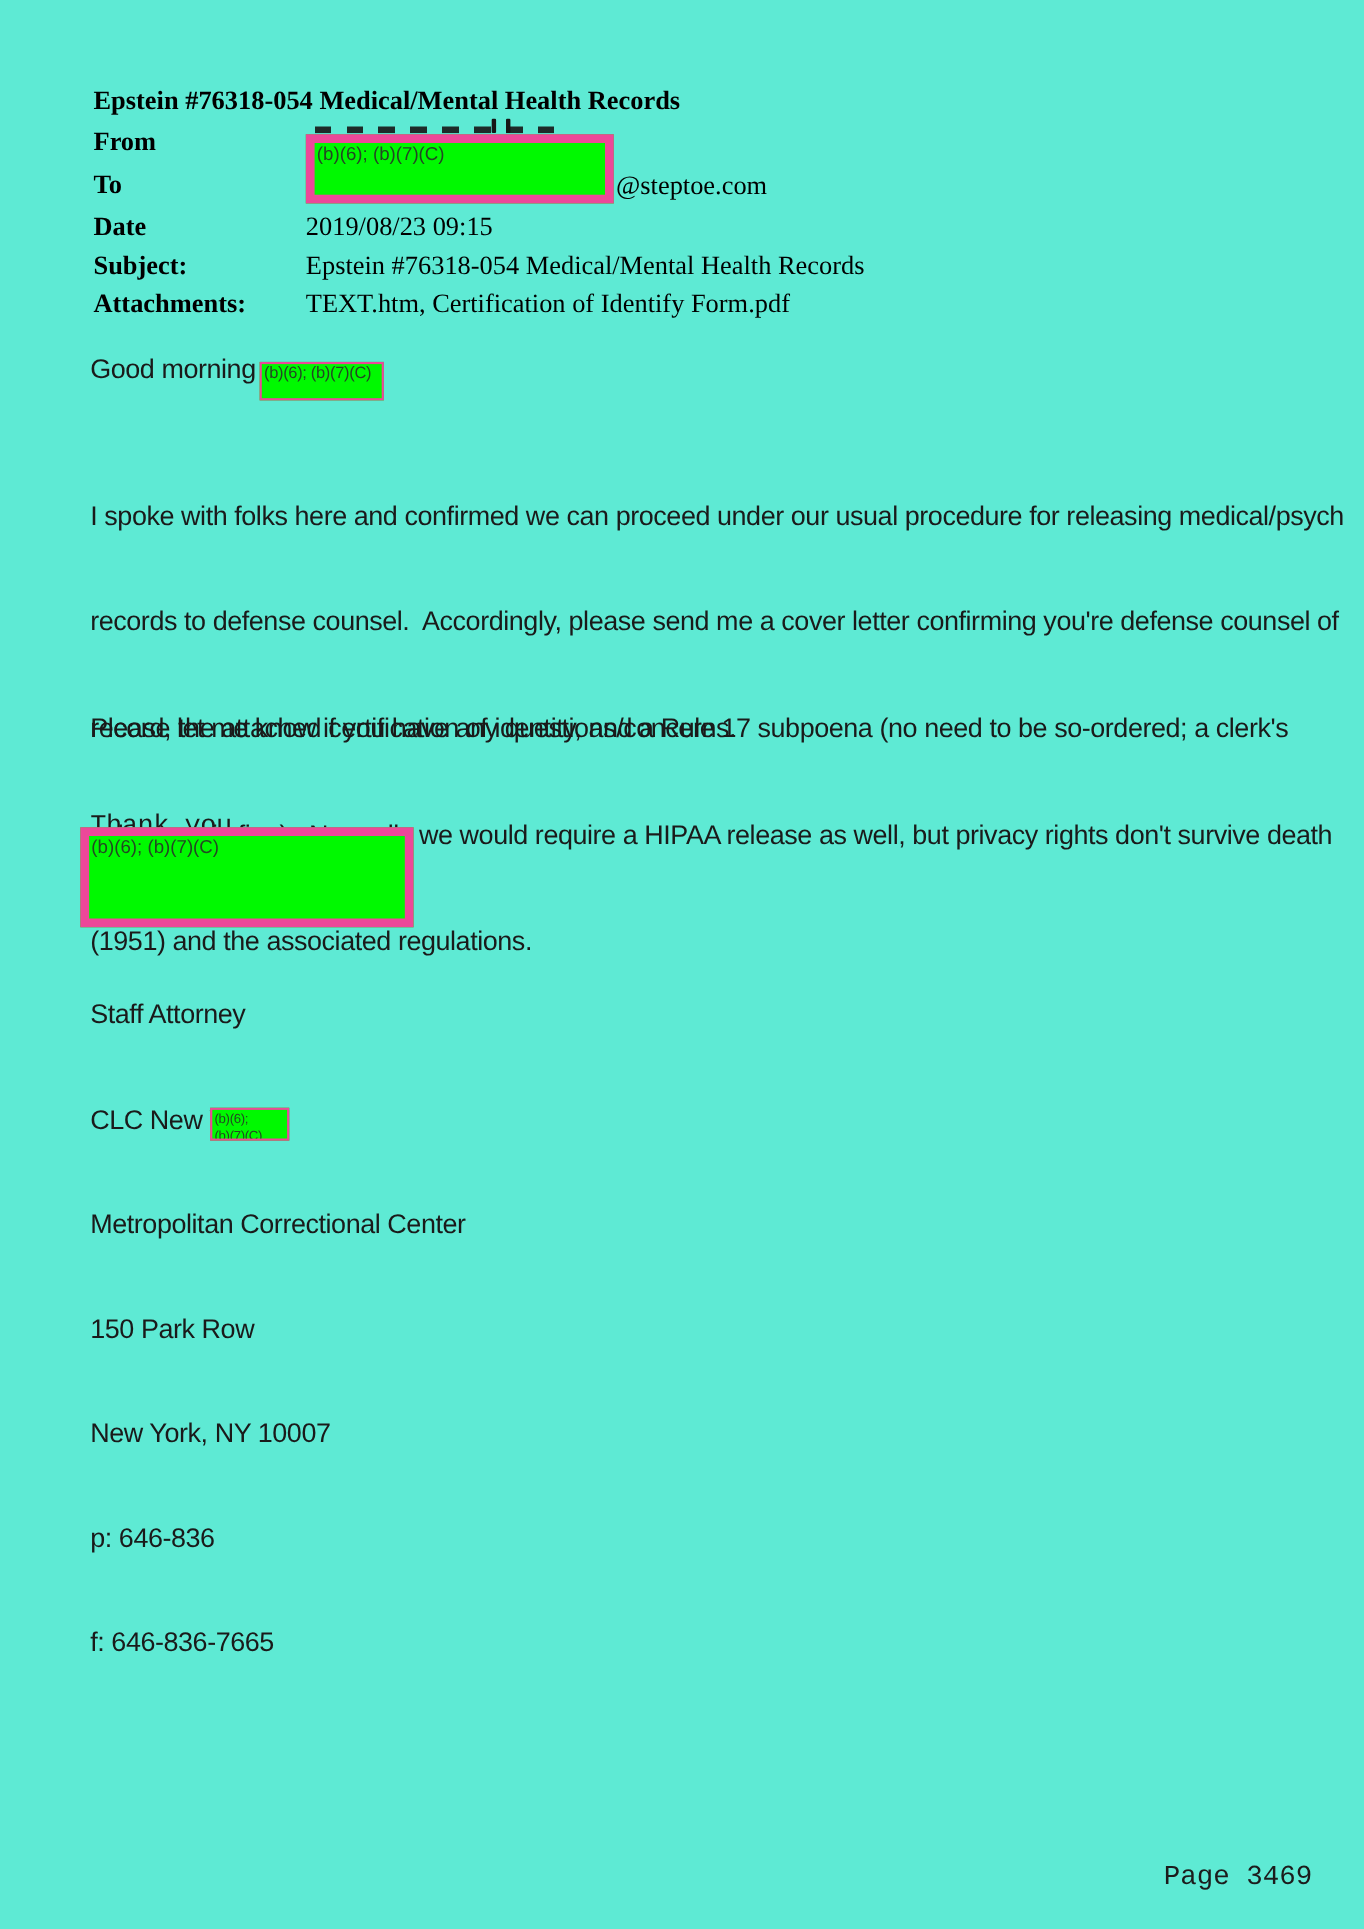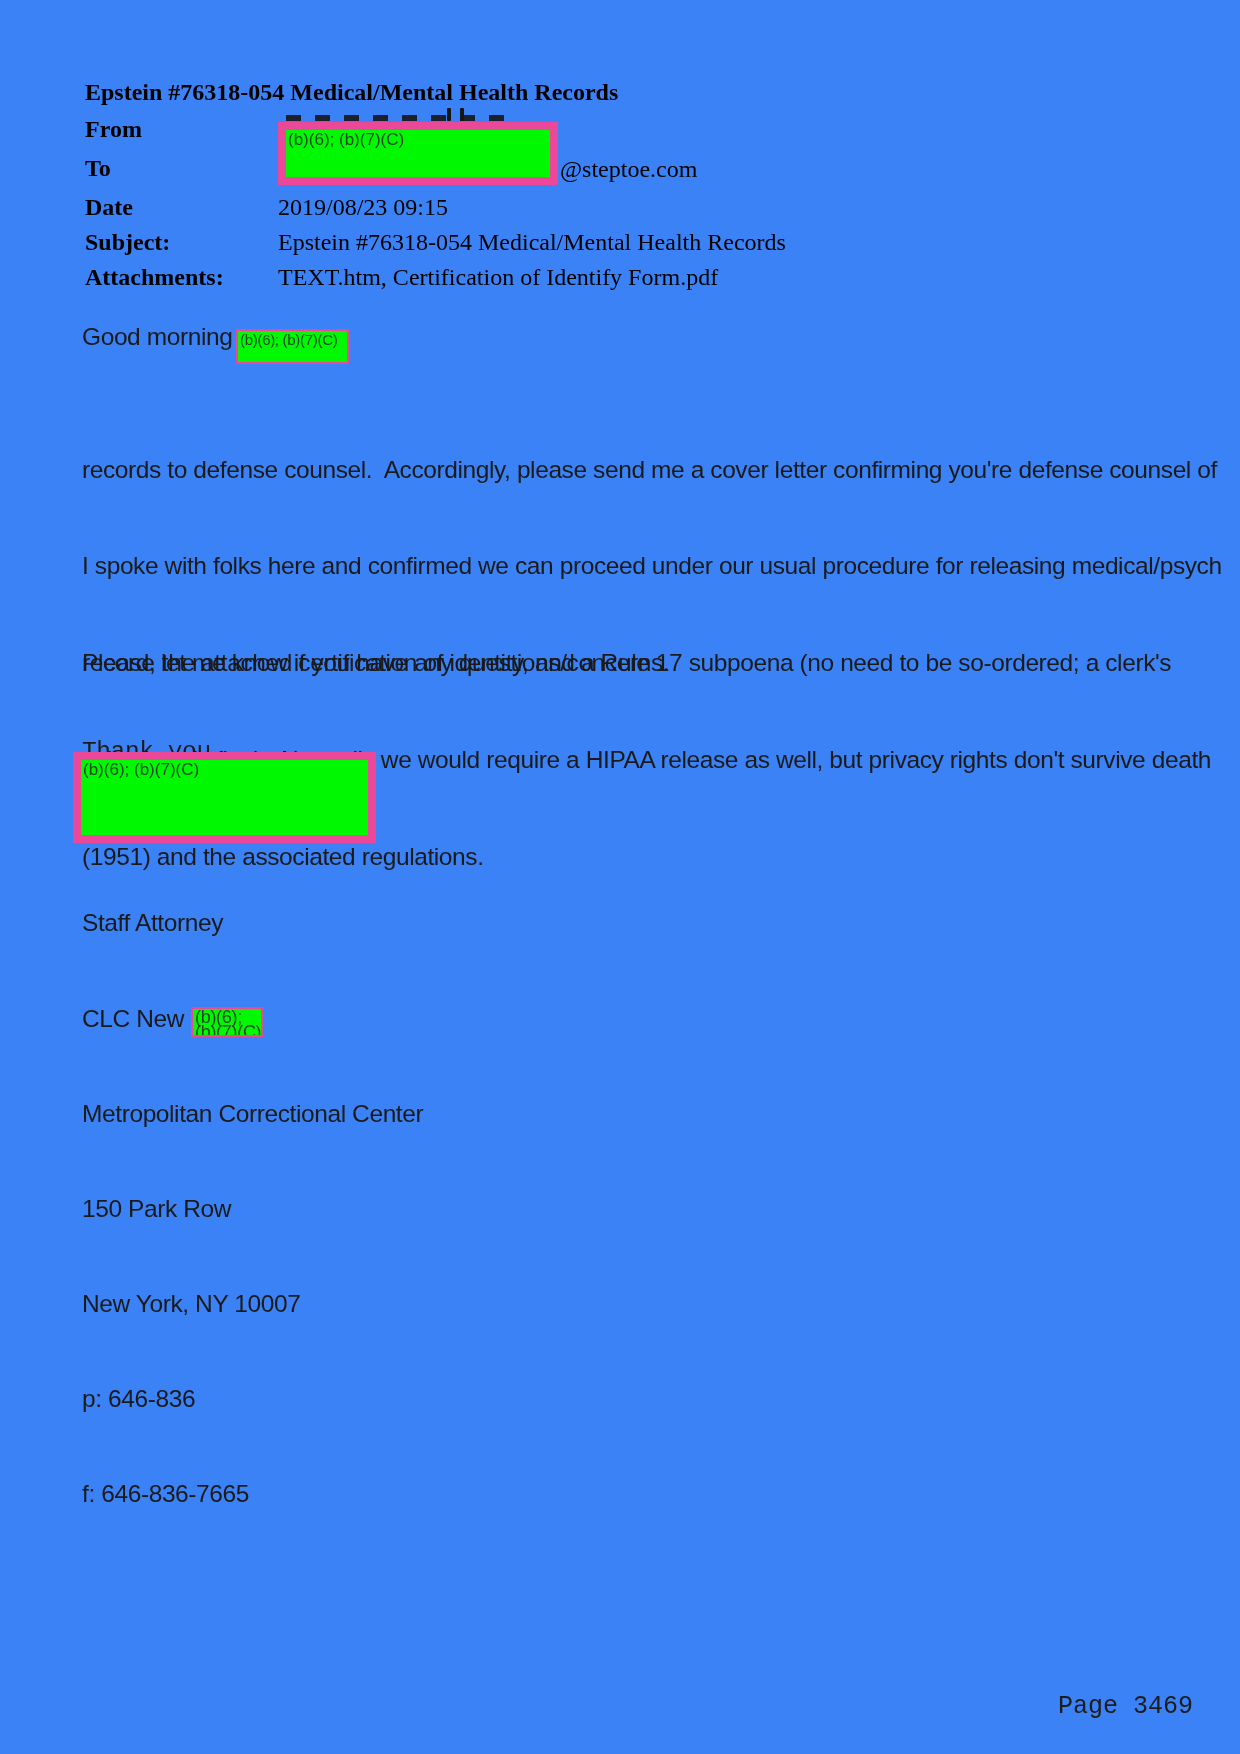--- a/index.html
+++ b/index.html
@@ -1,20 +1,20 @@
 <!DOCTYPE html>
 <html style="--green: #00f900; --rlabel: #234723;"><head>
 <meta charset="utf-8">
 <style>
   html,body{margin:0;padding:0;background:#888;}
   .page{
     position:relative;
     width:1240px;height:1754px;
     margin:0 auto;
-    background:#3b82f6;
+    background:#5eead4;
     overflow:hidden;
     font-family:"Liberation Sans",sans-serif;
     color:#161616;
   }
   
   .hdr{
     position:absolute;
     font-family:"Liberation Serif",serif;
     font-size:24px;
     line-height:1;
@@ -46,21 +46,21 @@
   .rlabel{
     display:block;
     padding:1px 2px;
     font-family:"Liberation Sans",sans-serif;
     color:var(--rlabel,#234723);
     line-height:1.05;
     white-space:pre;
   }
   .rl-17{font-size:17px;}
   .rl-15{font-size:15px;letter-spacing:-0.3px;}
-  .rl-13{font-size:18px;line-height:15px;letter-spacing:-0.3px;}
+  .rl-13{font-size:12px;line-height:15px;letter-spacing:-0.3px;}
   
   .peek-dashes{
     position:absolute;
     background:repeating-linear-gradient(90deg,#161616 0 15px,transparent 15px 29px);
     opacity:.9;
   }
   .peek-tick{position:absolute;background:#161616;border-radius:1px;}
   
   .pageno{
     position:absolute;
@@ -96,22 +96,22 @@
   <div class="hdr" style="left:278px;top:230px;">Epstein #76318-054 Medical/Mental Health Records</div>
   <div class="hdr" style="left:278px;top:265px;">TEXT.htm, Certification of Identify Form.pdf</div>
 
   <div class="bodytxt" style="left:82px;top:321px;">Good morning</div>
 
   <div class="redaction thin" style="left:236px;top:329px;width:113px;height:35px;">
     <span class="rlabel rl-15">(b)(6); (b)(7)(C)</span>
   </div>
 
   <div class="bodytxt" style="left:82px;top:389px;">
+    <div class="line">I spoke with folks here and confirmed we can proceed under our usual procedure for releasing medical/psych</div>
     <div class="line">records to defense counsel.  Accordingly, please send me a cover letter confirming you're defense counsel of</div>
-    <div class="line">I spoke with folks here and confirmed we can proceed under our usual procedure for releasing medical/psych</div>
     <div class="line">record, the attached certification of identity, and a Rule 17 subpoena (no need to be so-ordered; a clerk's</div>
     <div class="line">subpoena is fine).  Normally we would require a HIPAA release as well, but privacy rights don't survive death</div>
     <div class="line">(1951) and the associated regulations.</div>
   </div>
 
   <div class="bodytxt" style="left:82px;top:647px;">Please let me know if you have any questions/concerns.</div>
 
   <div class="bodytxt" style="left:82px;top:736px;font-family:Liberation Mono, monospace;">Thank you,</div>
 
   <div class="redaction" style="left:73px;top:752px;width:303px;height:91px;">

